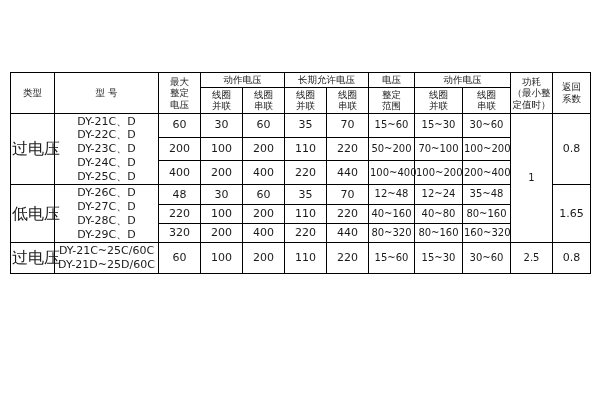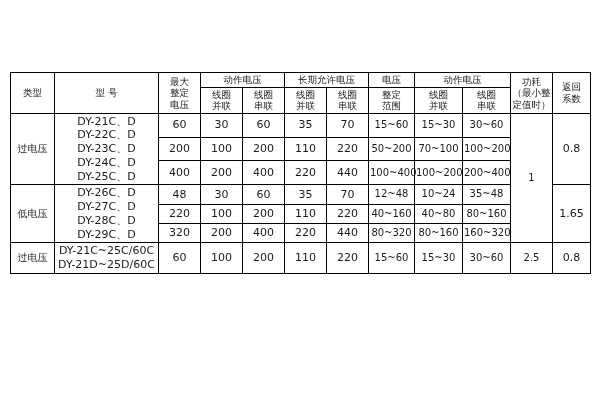--- a/index.html
+++ b/index.html
@@ -36,21 +36,21 @@
     white-space: nowrap;
   }
   .hdr {
     font-size: 9.5px;
   }
   .hdr-stack {
     display: block;
     line-height: 1.2;
   }
   .type-cell {
-    font-size: 10px;
+    font-size: 16px;
   }
   .model-cell {
     font-size: 11px;
     text-align: left;
     padding-left: 6px;
     line-height: 1.35;
   }
   .model-cell span {
     display: block;
   }
@@ -217,21 +217,21 @@
           <span>DY-27C、D</span>
           <span>DY-28C、D</span>
           <span>DY-29C、D</span>
         </td>
         <td class="num">48</td>
         <td class="num">30</td>
         <td class="num">60</td>
         <td class="num">35</td>
         <td class="num">70</td>
         <td class="range">12~48</td>
-        <td class="range">10~24</td>
+        <td class="range">12~24</td>
         <td class="range">35~48</td>
         <td rowspan="3" class="num">1.65</td>
       </tr>
       <tr>
         <td class="num">220</td>
         <td class="num">100</td>
         <td class="num">200</td>
         <td class="num">110</td>
         <td class="num">220</td>
         <td class="range">40~160</td>

